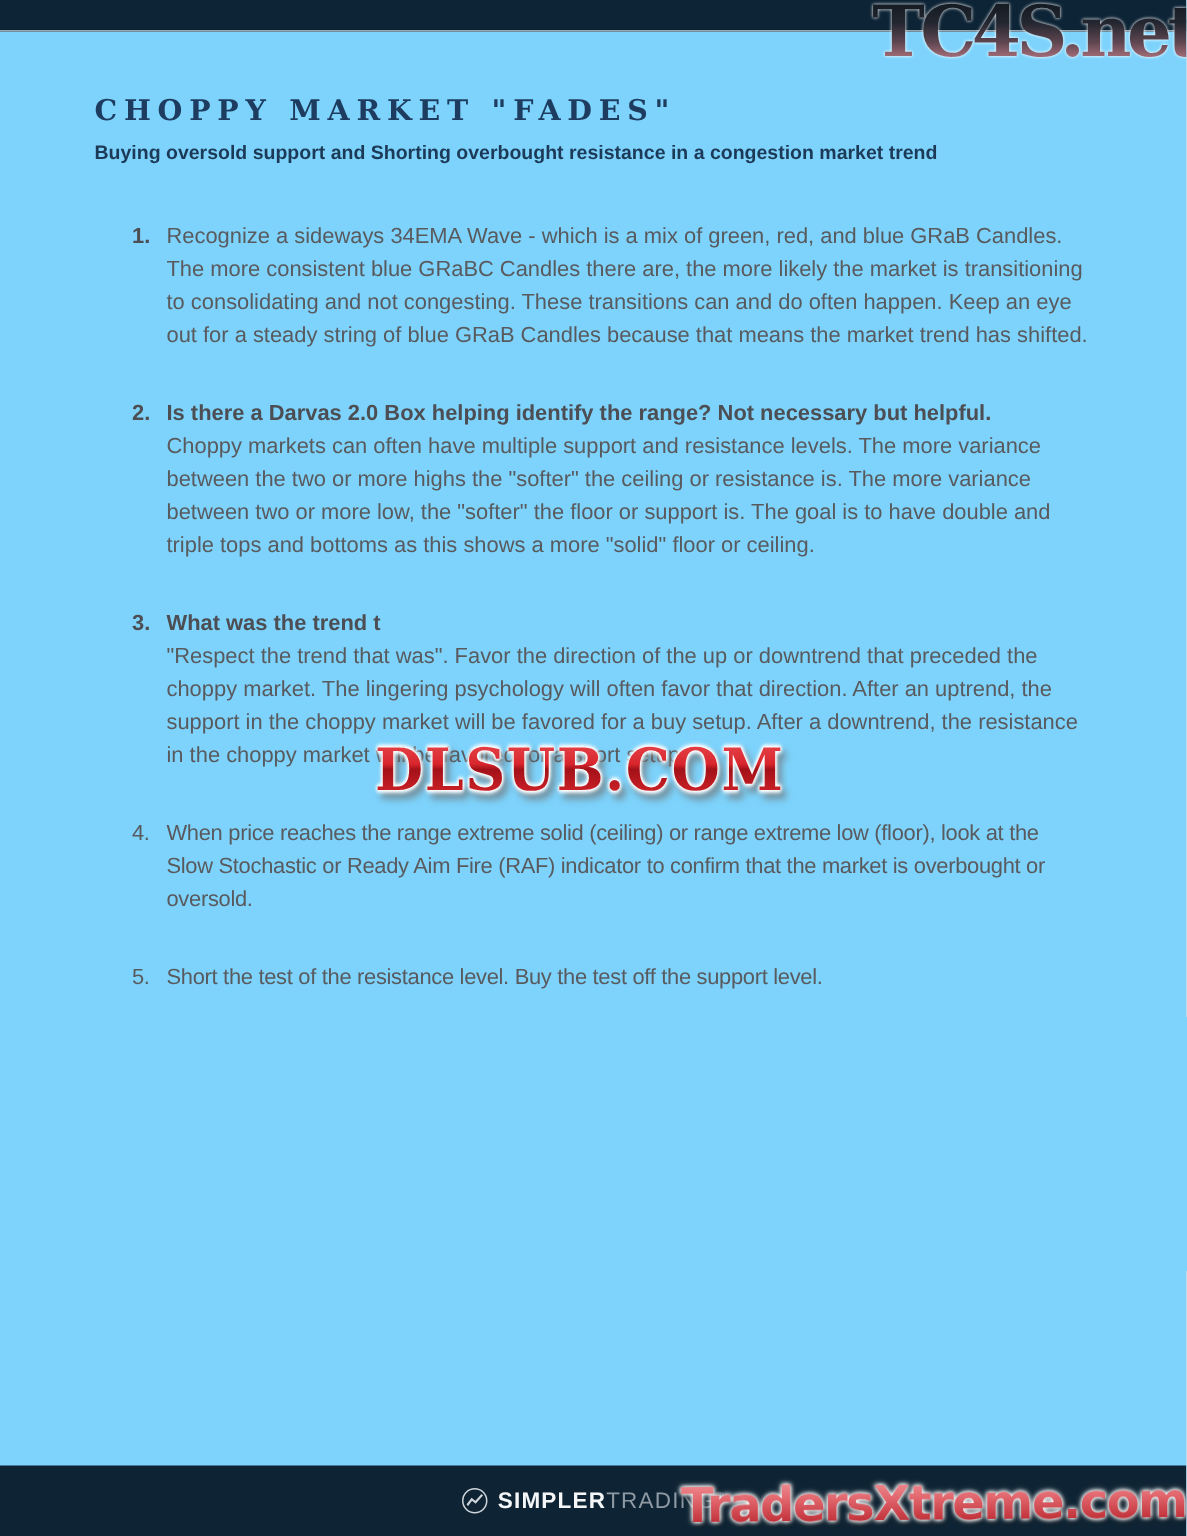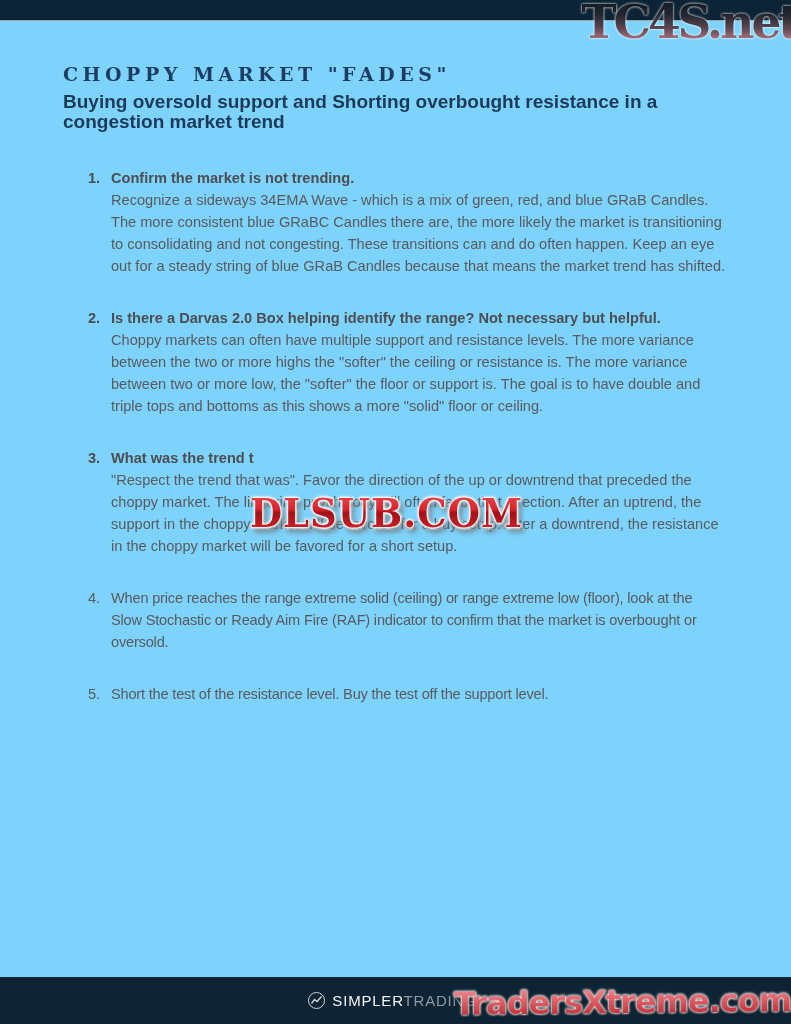--- a/index.html
+++ b/index.html
@@ -41,21 +41,21 @@
   .title {
     font-family:"DejaVu Serif", serif;
     font-weight:bold;
     font-size:19px;
     letter-spacing:4.5px;
     color:#1d3c5f;
     line-height:24px;
   }
   .subtitle {
     margin-top:6px;
-    font-size:19px;
+    font-size:13px;
     font-weight:bold;
     color:#1c3a57;
     line-height:20px;
   }
   .intro {
     margin-top:22px;
     font-size:14.6px;
     line-height:21.8px;
     color:#595a5e;
     width:660px;
@@ -115,21 +115,21 @@
     justify-content:center;
   }
   .st-logo { display:flex; align-items:center; gap:7px; }
   .st-icon {
     width:17px; height:17px;
     border:1.5px solid #cfd5da;
     border-radius:50%;
     display:flex; align-items:center; justify-content:center;
   }
   .st-text { font-size:15px; letter-spacing:0.8px; white-space:nowrap; }
-  .st-bold { font-weight:normal; color:#f4f6f7; }
+  .st-bold { font-weight:bold; color:#f4f6f7; }
   .st-light { font-weight:normal; color:#8e99a4; }
   .st-reg { font-size:7px; color:#8e99a4; vertical-align:super; }
 
   
   .tradersxtreme {
     position:absolute; right:0px; bottom:3px;
     font-family:"DejaVu Sans", sans-serif;
     font-weight:bold;
     font-size:32px;
     letter-spacing:-1px;
@@ -153,21 +153,20 @@
 
   <div class="content">
     <h1 class="title">CHOPPY MARKET "FADES"</h1>
     <h2 class="subtitle">Buying oversold support and Shorting overbought resistance in a congestion market trend</h2>
 
 
     <ol class="steps">
       <li>
         <span class="num">1.</span>
         <span class="item-text">
-          <span class="item-heading">Confirm the market is not trending.</span>
           <span class="item-body">Recognize a sideways 34EMA Wave  - which is a mix of green, red, and blue GRaB Candles. The more consistent blue GRaBC Candles there are, the more likely the market is transitioning to consolidating and not congesting. These transitions can and do often happen. Keep an eye out for a steady string of blue GRaB Candles because that means the market trend has shifted.</span>
         </span>
       </li>
       <li>
         <span class="num">2.</span>
         <span class="item-text">
           <span class="item-heading">Is there a Darvas 2.0 Box helping identify the range? Not necessary but helpful.</span>
           <span class="item-body">Choppy markets can often have multiple support and resistance levels. The more variance between the two or more highs the "softer" the ceiling or resistance is. The more variance between two or more low, the "softer" the floor or support is. The goal is to have double and triple tops and bottoms as this shows a more "solid" floor or ceiling.</span>
         </span>
       </li>

